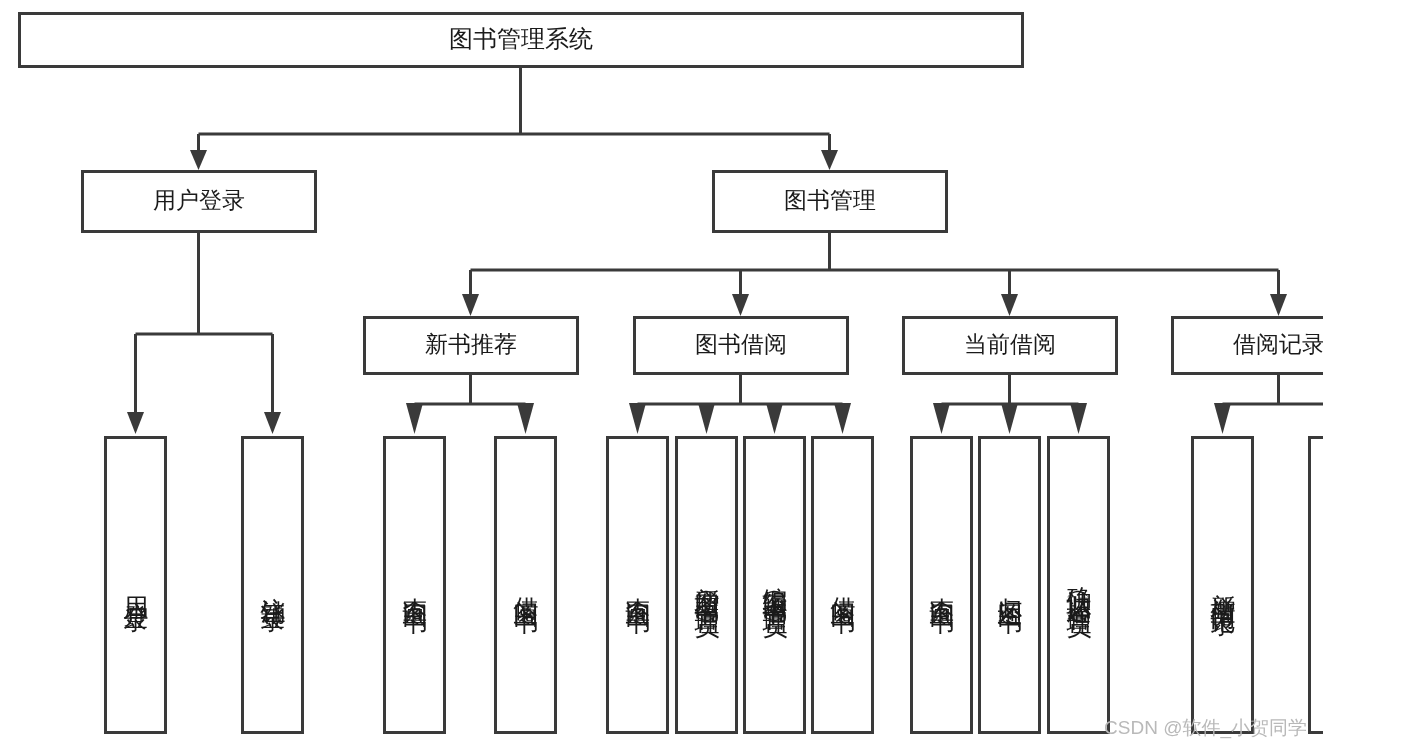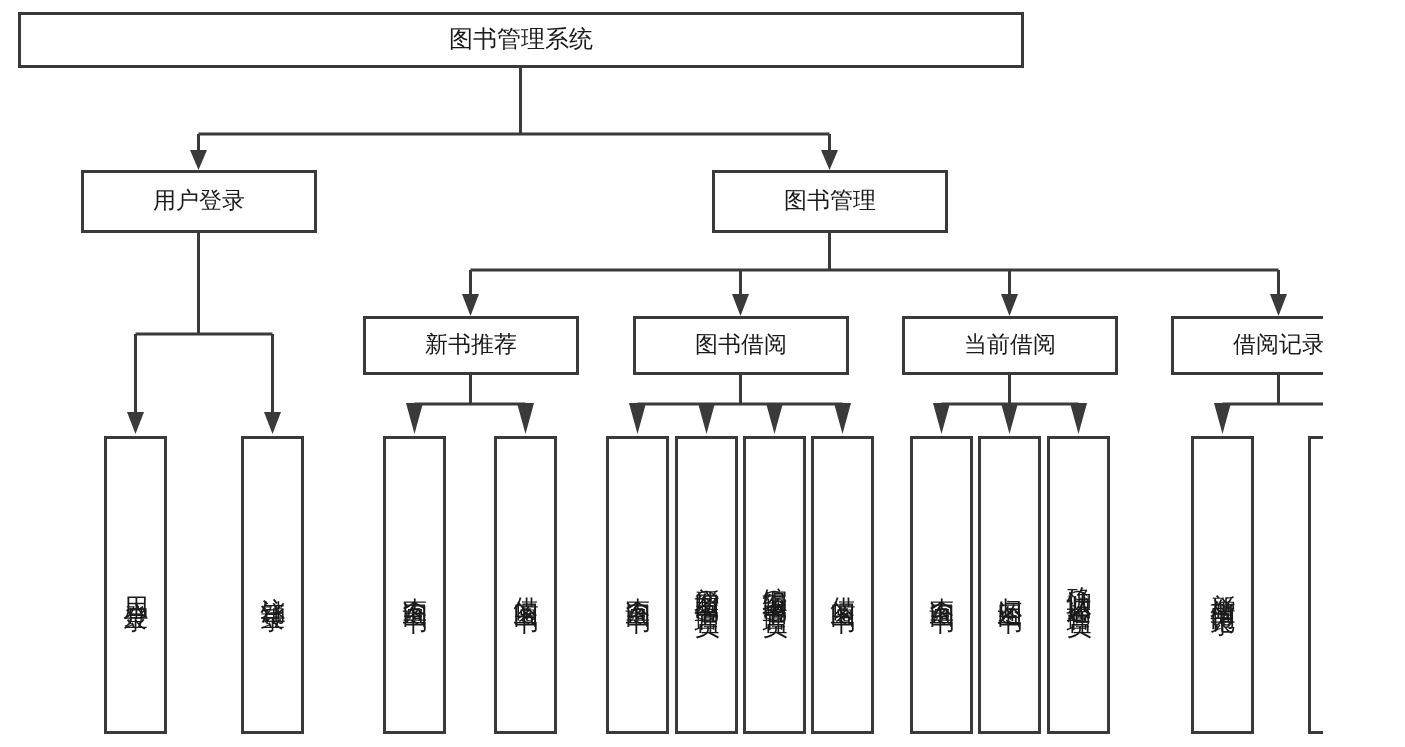--- a/index.html
+++ b/index.html
@@ -215,14 +215,15 @@
   <div class="vlabel" style="left:745px; top:438px; width:60px; height:294px;">编辑图书（管理员）</div>
   <div class="vlabel" style="left:813px; top:438px; width:60px; height:294px;">借阅图书</div>
 
   <div class="vlabel" style="left:912px; top:438px; width:60px; height:294px;">查询图书</div>
   <div class="vlabel" style="left:980px; top:438px; width:60px; height:294px;">归还图书</div>
   <div class="vlabel" style="left:1049px; top:438px; width:60px; height:294px;">确认归还（管理员）</div>
 
   <div class="vlabel" style="left:1193px; top:438px; width:60px; height:294px;">新增借阅记录</div>
   <div class="vlabel" style="left:1310px; top:438px; width:60px; height:294px;">查询借阅记录</div>
 
+  <div class="watermark">CSDN @软件_小贺同学</div>
 
 </div>
 
 </body></html>

